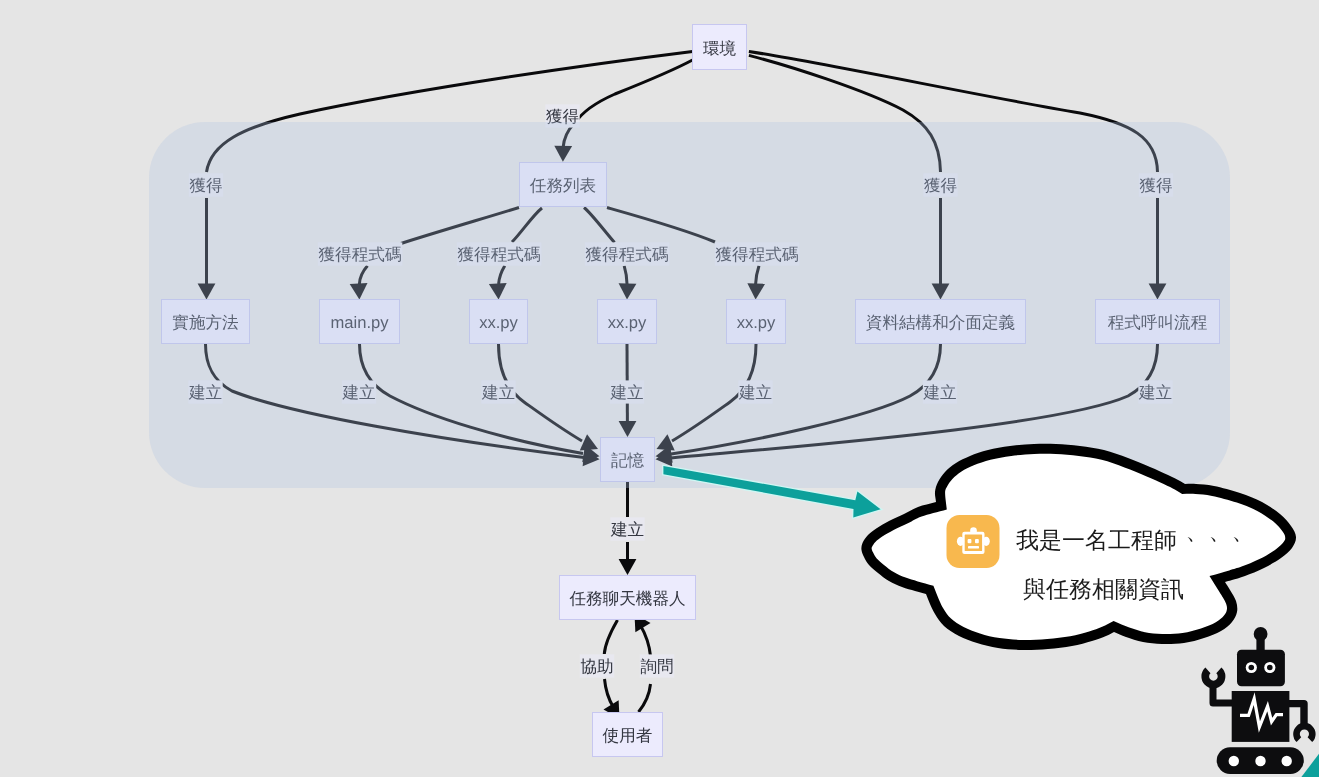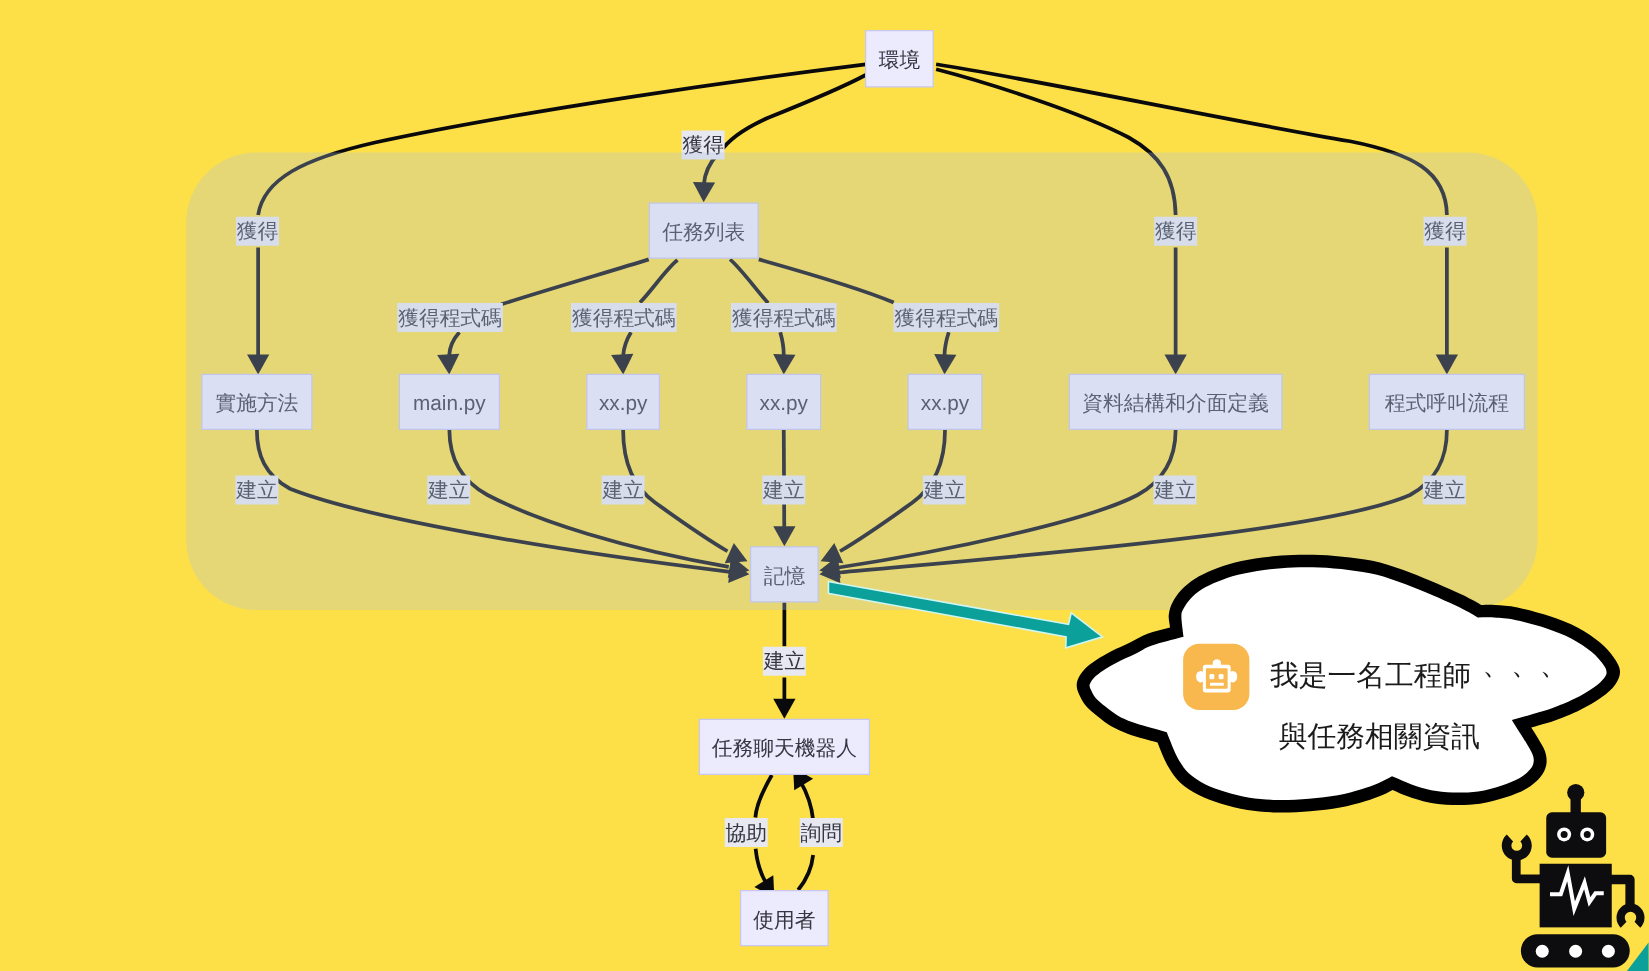--- a/index.html
+++ b/index.html
@@ -1,18 +1,18 @@
 <!DOCTYPE html>
 <html><head>
 <meta charset="utf-8">
 <style>
   html,body{margin:0;padding:0;background:#ffffff;}
   body{width:1319px;height:777px;overflow:hidden;
        font-family:"Liberation Sans","DejaVu Sans",sans-serif;}
-  #stage{position:relative;width:1319px;height:777px;background:#fde047;
+  #stage{position:relative;width:1319px;height:777px;background:#e5e5e5;
          -webkit-font-smoothing:antialiased;text-rendering:geometricPrecision;
          transform:translateZ(0);}
   #diagram{position:absolute;top:0;left:0;}
   .nodeRect{fill:#ECEBFD;stroke:#C7C7F0;stroke-width:1;}
   .nodeText{font-size:16.6px;fill:#333640;text-anchor:middle;fill-opacity:0.995;}
   .edgePath{fill:none;stroke:#0a0a0c;stroke-width:3.0;stroke-linecap:butt;}
   .arrowHead{fill:#0a0a0c;stroke:none;}
   .elabBg{fill:#E8E8F0;}
   .elabText{font-size:16.6px;fill:#333640;text-anchor:middle;fill-opacity:0.995;}
   .bubbleText{font-size:23px;fill:#1a1a1a;letter-spacing:0px;fill-opacity:0.995;}

